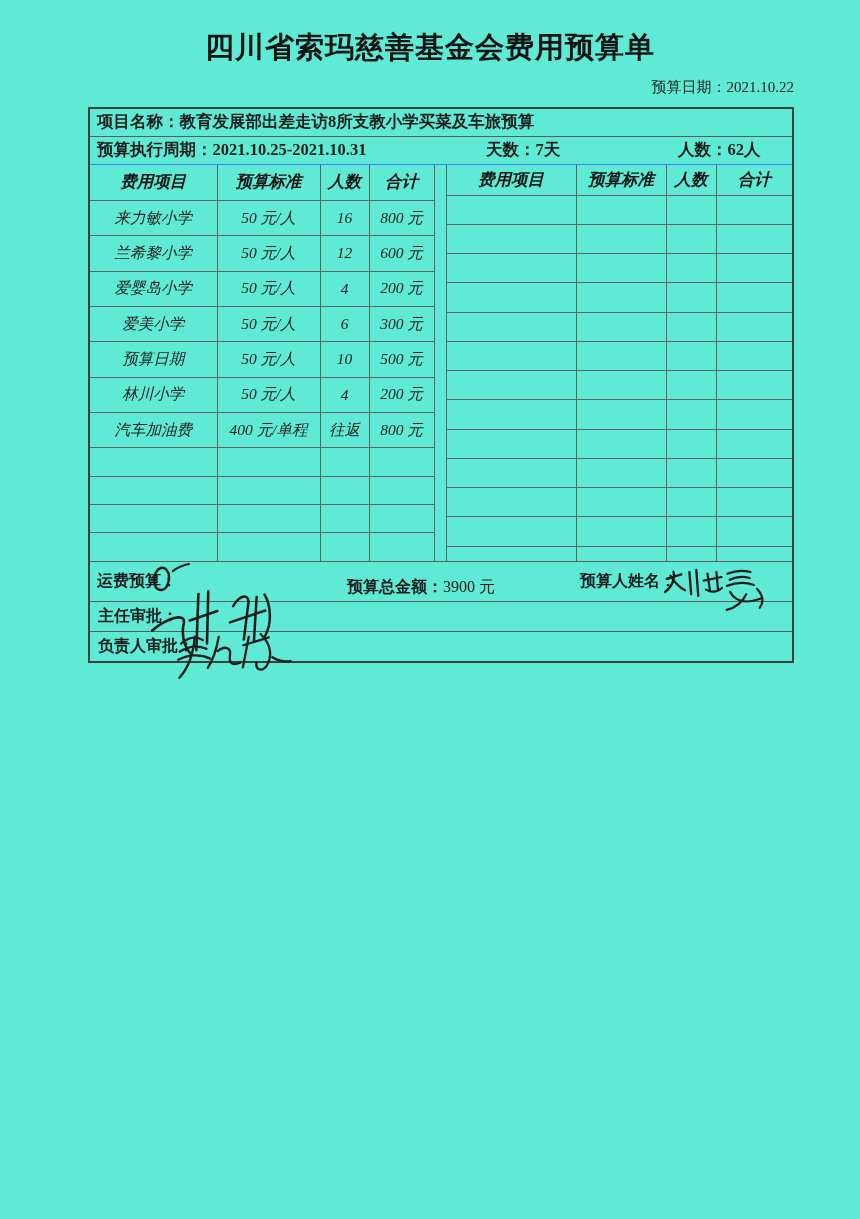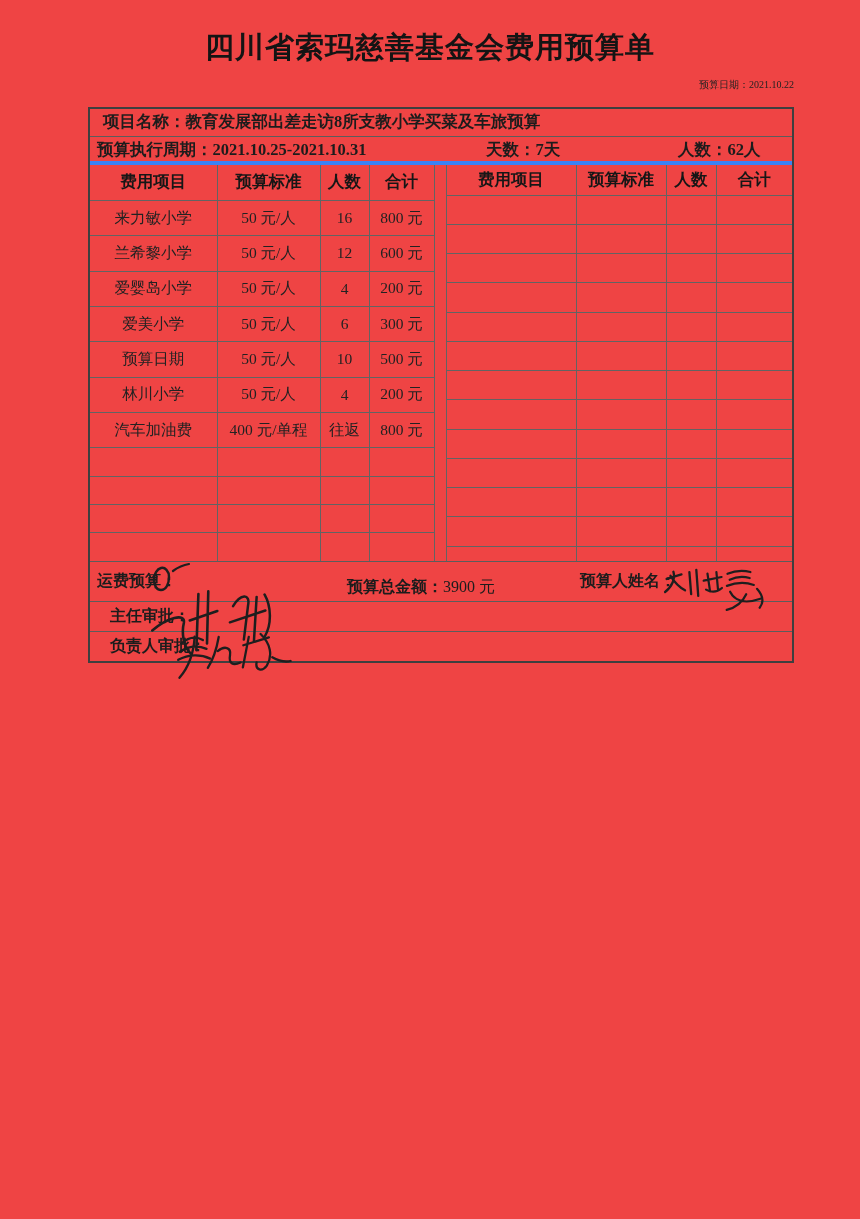--- a/index.html
+++ b/index.html
@@ -2,51 +2,51 @@
 <html><head>
 <meta charset="utf-8">
 <style>
   * { margin:0; padding:0; box-sizing:border-box; }
   html,body { background:#ffffff; }
   body {
     width:860px; height:1219px; position:relative;
     font-family:"Liberation Serif","DejaVu Serif",serif;
     color:#1c1c1c;
   }
-  .sheet { position:absolute; inset:0; background:#ef4444; }
+  .sheet { position:absolute; inset:0; background:#5eead4; }
 
   .title {
     position:absolute; top:28px; left:0; width:860px;
     text-align:center; font-size:29px; font-weight:bold; letter-spacing:1px;
     color:#141414;
   }
   .date-line {
     position:absolute; top:78px; left:0; width:794px;
-    text-align:right; font-size:10px; color:#222;
+    text-align:right; font-size:15px; color:#222;
   }
 
   .form-box {
     position:absolute; left:88px; top:107px; width:706px; height:556px;
     border:2px solid #3f3f3f; overflow:visible; background:transparent;
   }
   .row-project {
     height:28px; border-bottom:1px solid #5c5c5c;
-    font-size:16.5px; font-weight:bold; line-height:26px; padding-left:13px;
+    font-size:16.5px; font-weight:bold; line-height:26px; padding-left:7px;
     white-space:nowrap;
   }
   .row-period {
-    position:relative; height:28px; border-bottom:4px solid #3b82f6;
+    position:relative; height:28px; border-bottom:1px solid #3b82f6;
     font-size:16.5px; font-weight:bold; line-height:26px; white-space:nowrap;text-decoration:underline;
   }
   .seg { position:absolute; top:0; line-height:26px; }
   .seg-period { left:7px; }
   .seg-days   { left:396px; }
   .seg-people { left:588px; }
 
-  .grid-row { display:flex; height:396px; }
+  .grid-row { display:flex; height:396px;font-style:italic; }
   .t { border-collapse:collapse; table-layout:fixed; height:396px; }
   .t td, .t th {
     border:1px solid #636363; padding:0; text-align:center;
     font-size:15.5px; font-weight:normal; white-space:nowrap; overflow:hidden;
     color:#222;
   }
   .t th { font-size:16.5px; font-weight:bold; color:#161616; }
   .t tr.hdr { height:30px; }
   .t tr:first-child th { border-top:none; }
   .t tr:last-child td { border-bottom:none; }
@@ -61,21 +61,21 @@
   .row-summary {
     position:relative; height:40px; border-top:1px solid #5c5c5c;
     font-size:16px; line-height:38px; white-space:nowrap;
   }
   .sum-lbl { font-weight:bold; }
   .pos-ship  { position:absolute; left:7px;   top:0; }
   .pos-total { position:absolute; left:257px; top:6px; }
   .pos-person{ position:absolute; left:490px; top:0;text-align:center; }
   .row-approve {
     position:relative; height:30px; border-top:1px solid #5c5c5c;
-    font-size:16px; font-weight:bold; line-height:28px; padding-left:20px;
+    font-size:16px; font-weight:bold; line-height:28px; padding-left:8px;
     white-space:nowrap;
   }
 
   .sig { position:absolute; pointer-events:none; }
   .sig path { fill:none; stroke:#1e1e1e; stroke-linecap:round; stroke-linejoin:round; }
   .sig-zero     { left:56px;  top:452px; }
   .sig-person   { left:572px; top:456px; transform:rotate(-2deg); }
   .sig-director { left:58px;  top:476px; transform:rotate(-3deg); }
   .sig-manager  { left:84px;  top:517px; transform:rotate(-4deg); }
 </style>

